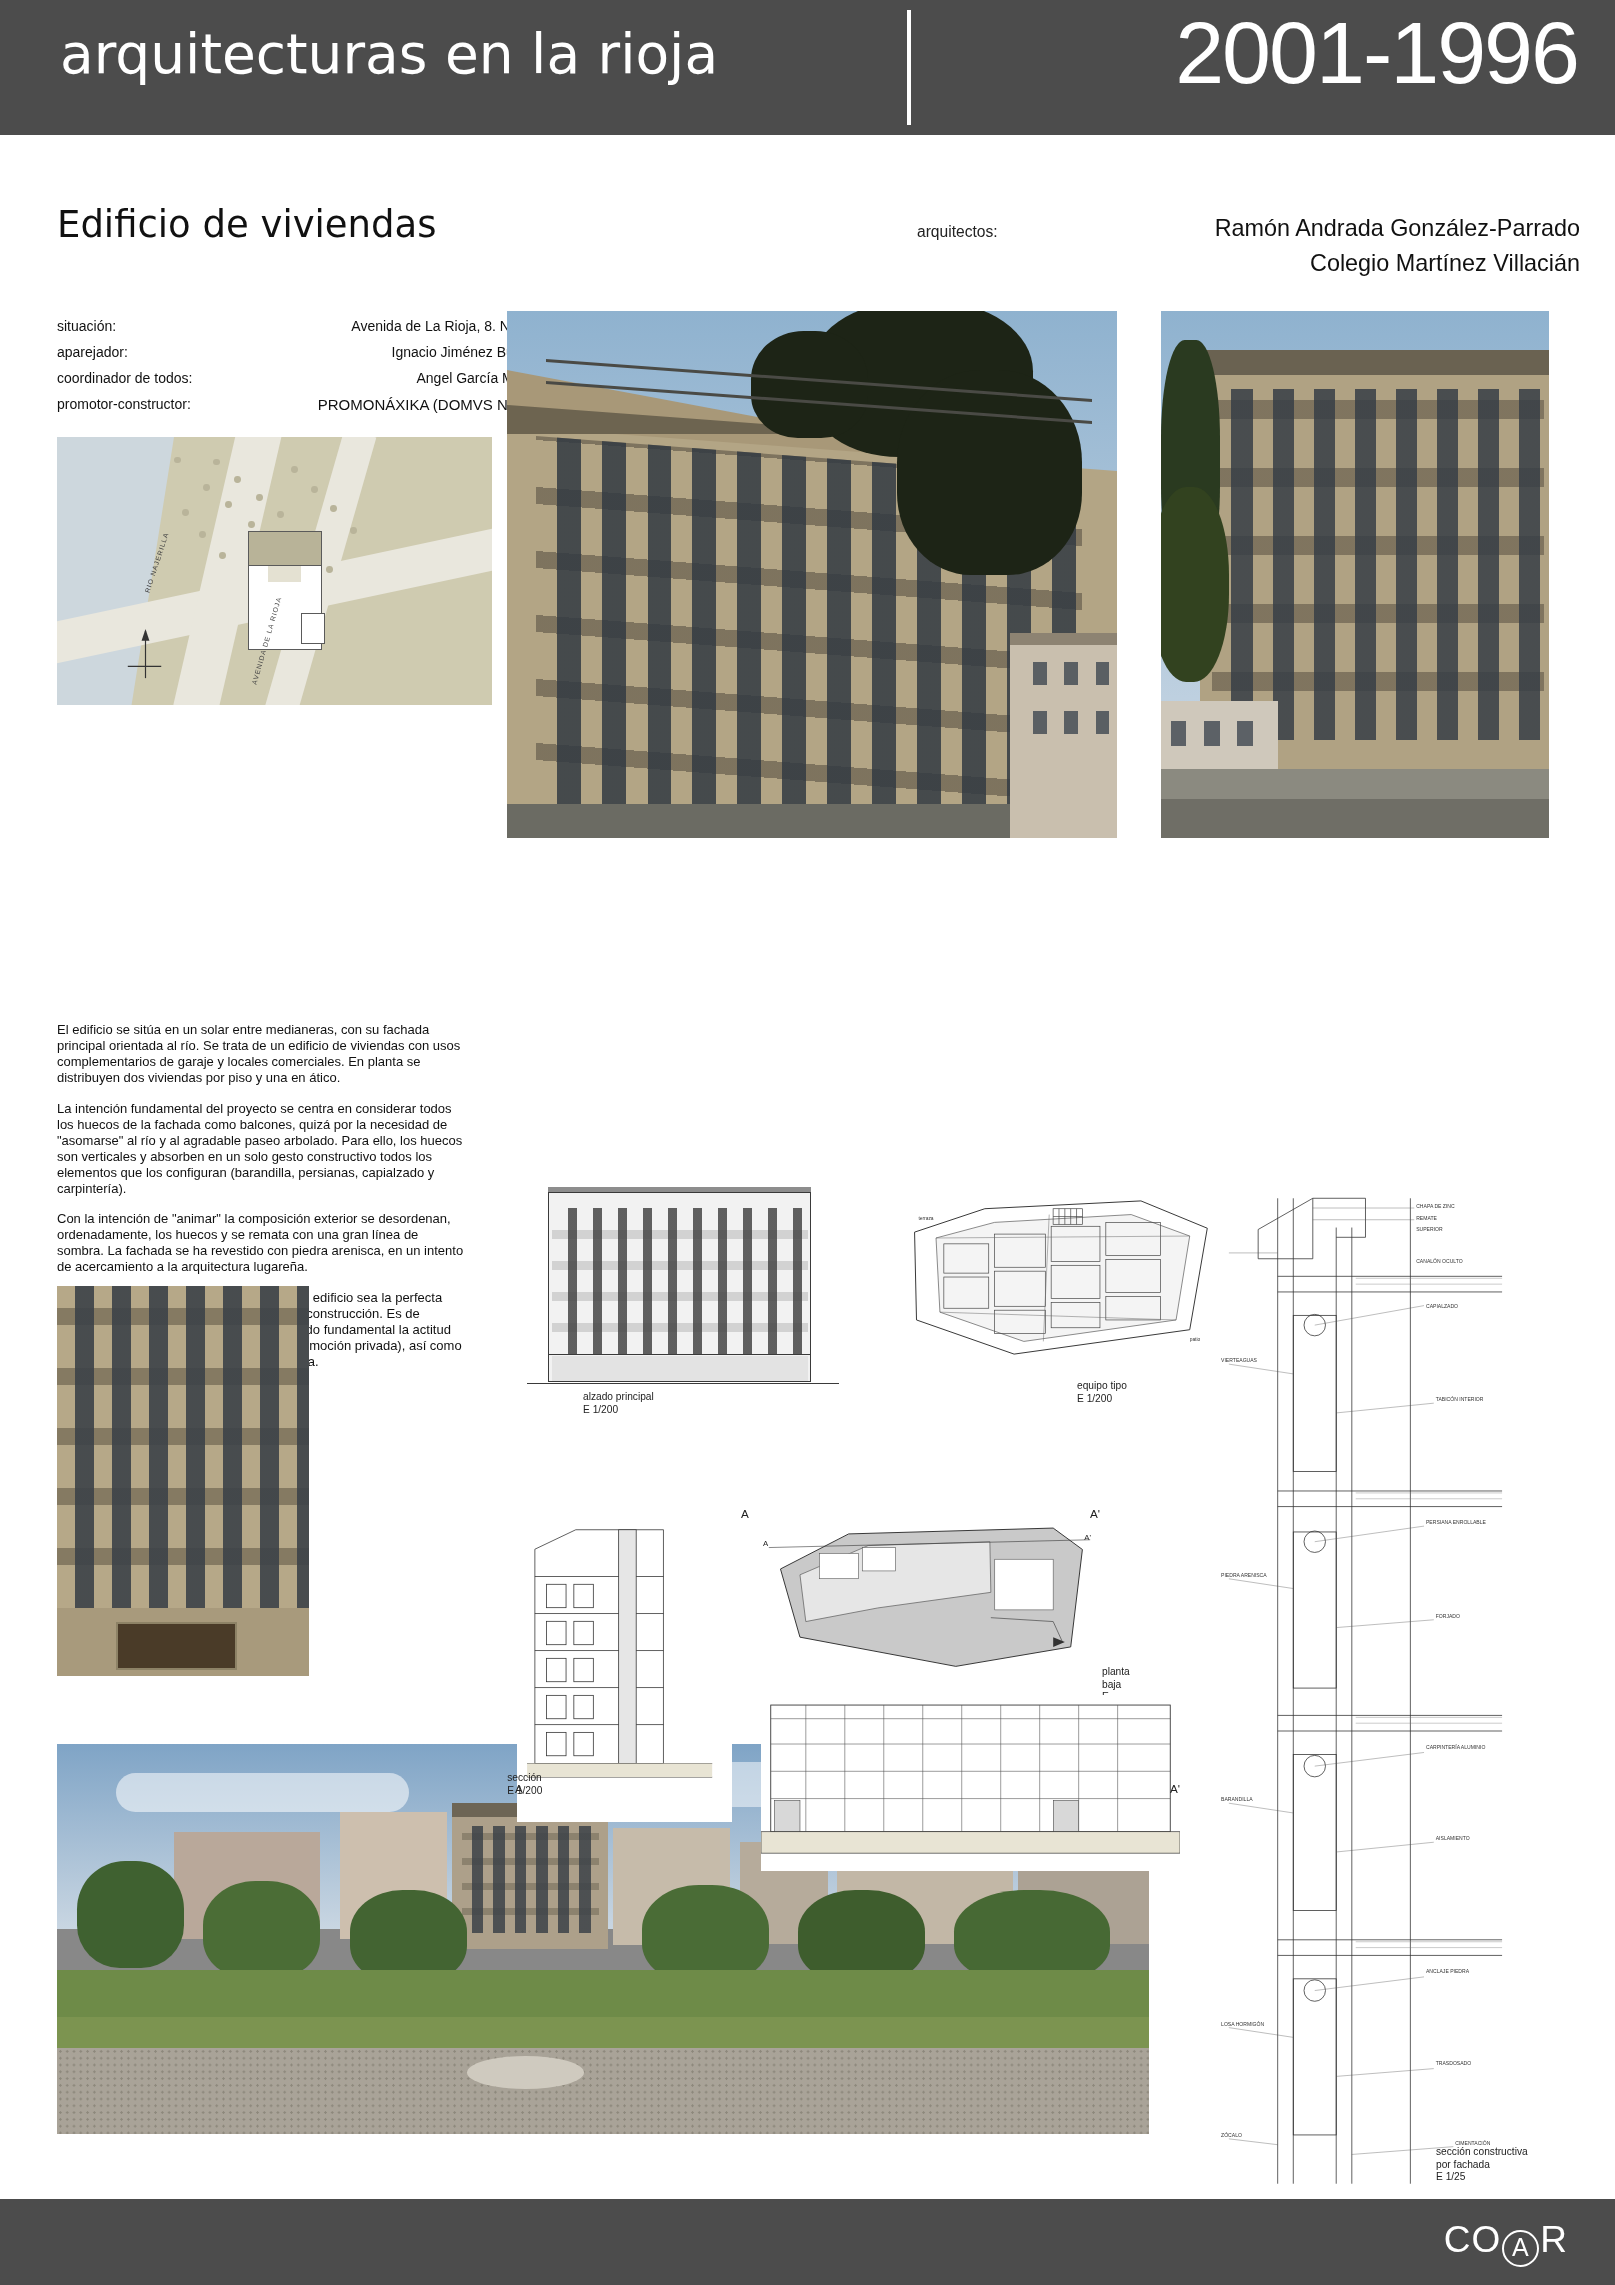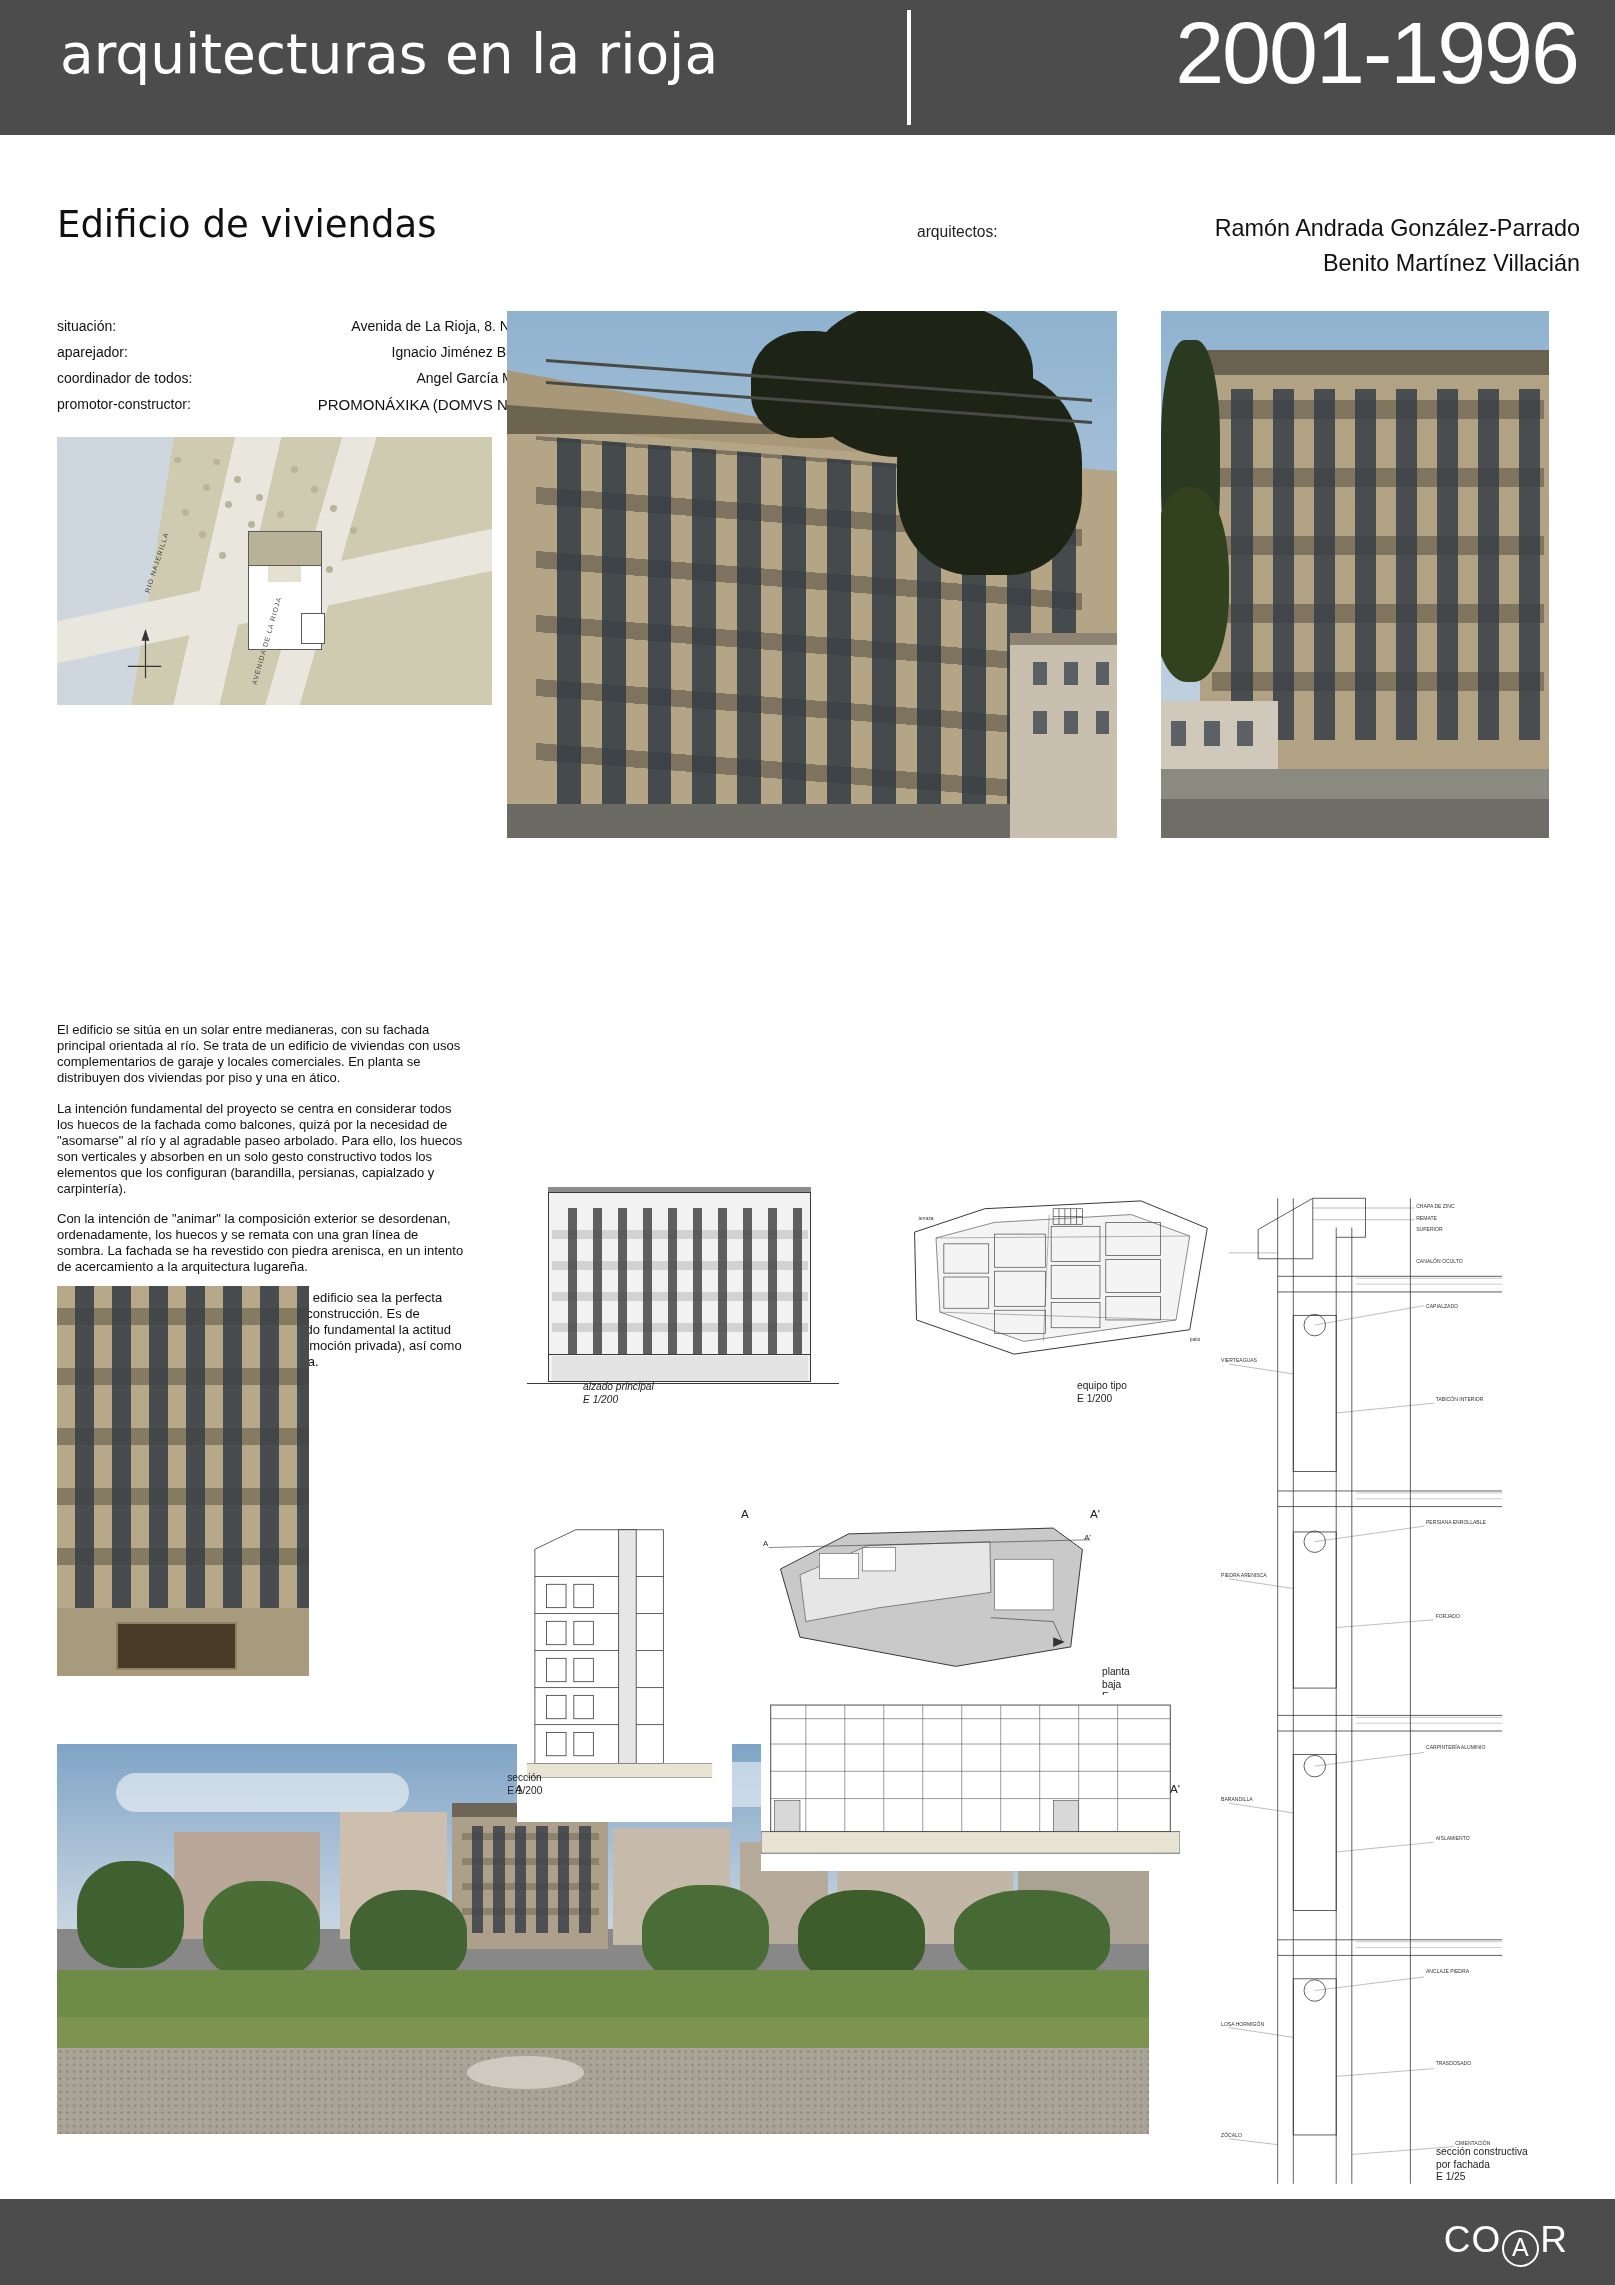--- a/index.html
+++ b/index.html
@@ -140,21 +140,21 @@
     <div class="header-title">arquitecturas en la rioja</div>
     <div class="header-rule"></div>
     <div class="header-years">2001-1996</div>
   </div>
 
   <div class="sheet">
 
     <div class="proj-title">Edificio de viviendas</div>
     <div class="arq-label">arquitectos:</div>
     <div class="arq-1">Ramón Andrada González-Parrado</div>
-    <div class="arq-2">Benito Martínez Villacián</div>
+    <div class="arq-2">Colegio Martínez Villacián</div>
 
     <div class="meta">
       <div class="meta-row">
         <span class="meta-key">situación:</span>
         <span class="meta-val">Avenida de La Rioja, 8. Nájera</span>
       </div>
       <div class="meta-row">
         <span class="meta-key">aparejador:</span>
         <span class="meta-val">Ignacio Jiménez Burgos</span>
       </div>
@@ -315,21 +315,21 @@
 
     <div class="draw dw-alzado">
       <div class="lnbox" style="left:41px;top:23.4px;width:263px;height:190px;background:#f2f2f2;"></div>
       <div class="ln" style="left:41px;top:17.6px;width:263px;height:5.9px;background:#8d8d8d;"></div>
       <div style="position:absolute;left:45px;top:39px;width:256px;height:146px;
                   background:repeating-linear-gradient(90deg, rgba(0,0,0,0) 0 15.6px, rgba(70,70,70,.85) 15.6px 25px),
                              repeating-linear-gradient(0deg, rgba(0,0,0,0) 0 21.5px, rgba(210,210,210,1) 21.5px 31px);"></div>
       <div class="ln" style="left:41px;top:185px;width:263px;height:1px;"></div>
       <div class="ln" style="left:19.5px;top:214px;width:312px;height:1px;"></div>
       <div style="position:absolute;left:45px;top:187px;width:256px;height:25px;background:#e3e3e3;"></div>
-      <div class="cap" style="left:76px;top:212px;font-style:italic;">
+      <div class="cap" style="left:76px;top:222px;">
         <span>alzado principal</span><br>
         <span>E 1/200</span>
       </div>
     </div>
 
     <div class="draw dw-planta-tipo">
       <svg viewBox="0 0 330 215" width="322" height="210">
         <polygon points="18,40 90,16 250,8 318,36 300,140 120,165 20,130" fill="#ffffff" stroke="#333" stroke-width="1"></polygon>
         <polygon points="40,46 100,30 240,22 300,44 286,130 130,152 44,122" fill="#f4f4f4" stroke="#555" stroke-width="0.7"></polygon>
         <g stroke="#444" stroke-width="0.7" fill="none">

